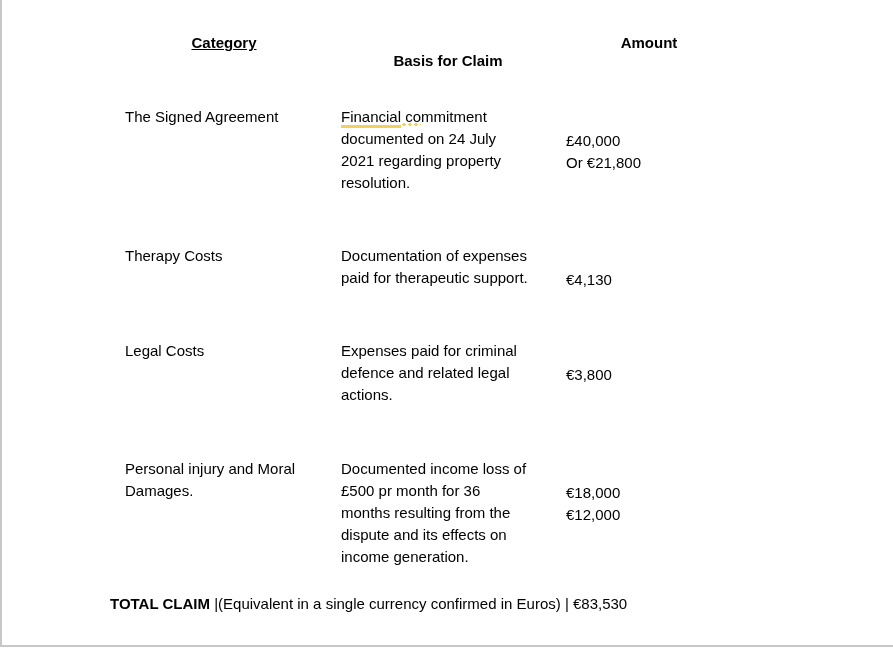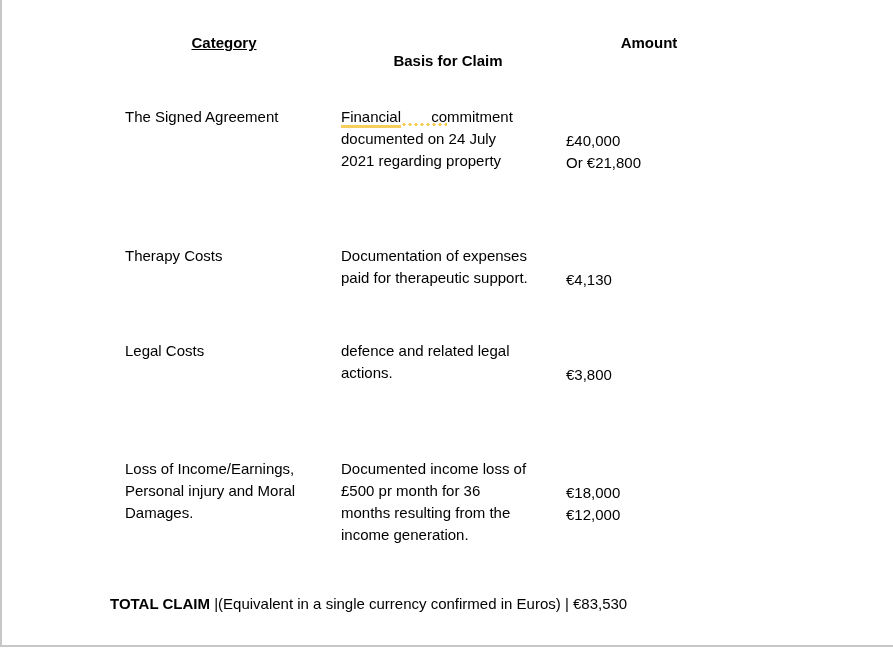--- a/index.html
+++ b/index.html
@@ -30,21 +30,20 @@
   .ln{height:22px;white-space:nowrap;}
 
   
   .u-solid{border-bottom:3px solid var(--underline,#f6ce5c);}
   .u-dots{
     background-image:radial-gradient(circle,var(--underline,#f6ce5c) 1.6px,rgba(0,0,0,0) 1.8px);
     background-size:6px 5px;
     background-repeat:repeat-x;
     background-position:left bottom;
     padding-bottom:2px;
-    padding-left:26px;
   }
 
   
   .total{position:absolute;top:593px;left:110px;white-space:nowrap;}
   .b{font-weight:bold;text-align:right;}
 </style>
 </head>
 <body>
 
 <div class="screen">
@@ -56,20 +55,21 @@
   <div class="hdr h3">Amount</div>
 
   <div class="row r1">
     <div class="cell cat">
       <div class="ln">The Signed Agreement</div>
     </div>
     <div class="cell basis">
       <div class="ln"><span class="u-solid">Financial</span><span class="u-dots"> co</span><span>mmitment</span></div>
       <div class="ln">documented on 24 July</div>
       <div class="ln">2021 regarding property</div>
+      <div class="ln">resolution.</div>
     </div>
     <div class="cell amt">
       <div class="ln">£40,000</div>
       <div class="ln">Or €21,800</div>
     </div>
   </div>
 
   <div class="row r2">
     <div class="cell cat">
       <div class="ln">Therapy Costs</div>
@@ -81,38 +81,39 @@
     <div class="cell amt">
       <div class="ln">€4,130</div>
     </div>
   </div>
 
   <div class="row r3">
     <div class="cell cat">
       <div class="ln">Legal Costs</div>
     </div>
     <div class="cell basis">
+      <div class="ln">Expenses paid for criminal</div>
       <div class="ln">defence and related legal</div>
       <div class="ln">actions.</div>
     </div>
     <div class="cell amt">
       <div class="ln">€3,800</div>
     </div>
   </div>
 
   <div class="row r4">
     <div class="cell cat">
-      <div class="ln">Loss of Income/Earnings,</div>
       <div class="ln">Personal injury and Moral</div>
       <div class="ln">Damages.</div>
     </div>
     <div class="cell basis">
       <div class="ln">Documented income loss of</div>
       <div class="ln">£500 pr month for 36</div>
       <div class="ln">months resulting from the</div>
+      <div class="ln">dispute and its effects on</div>
       <div class="ln">income generation.</div>
     </div>
     <div class="cell amt">
       <div class="ln">€18,000</div>
       <div class="ln">€12,000</div>
     </div>
   </div>
 
   <div class="total">
     <span class="b">TOTAL CLAIM</span><span> |(Equivalent in a single currency confirmed in Euros) | €83,530</span>

